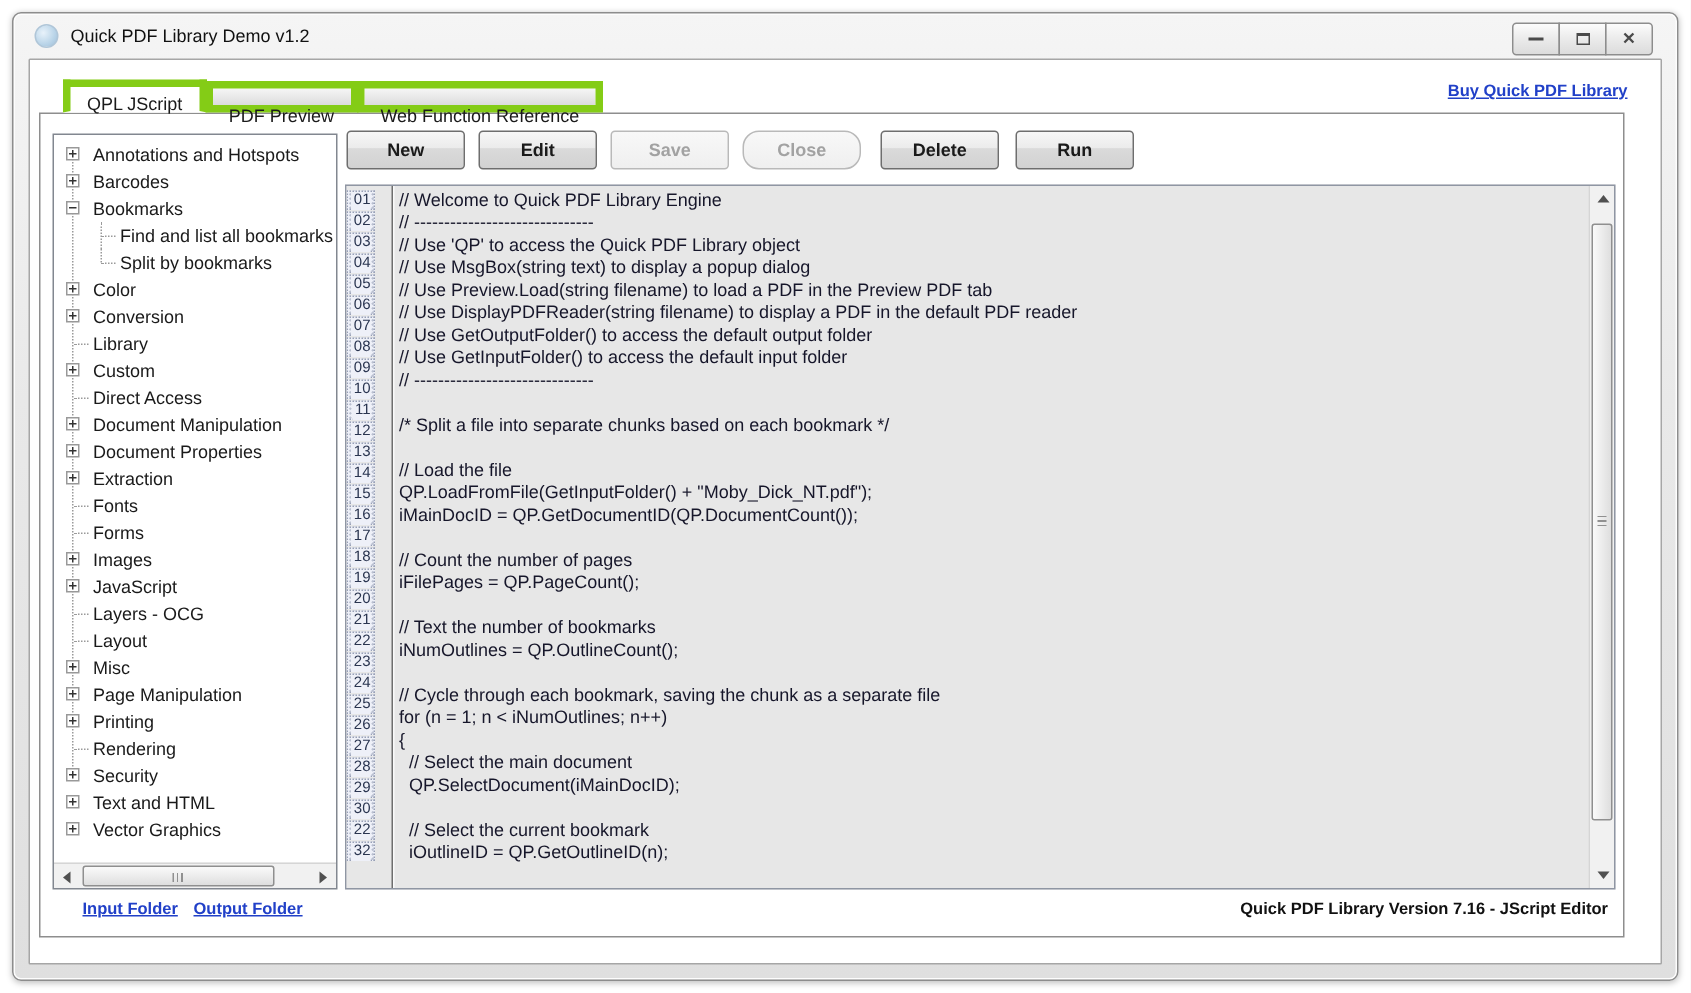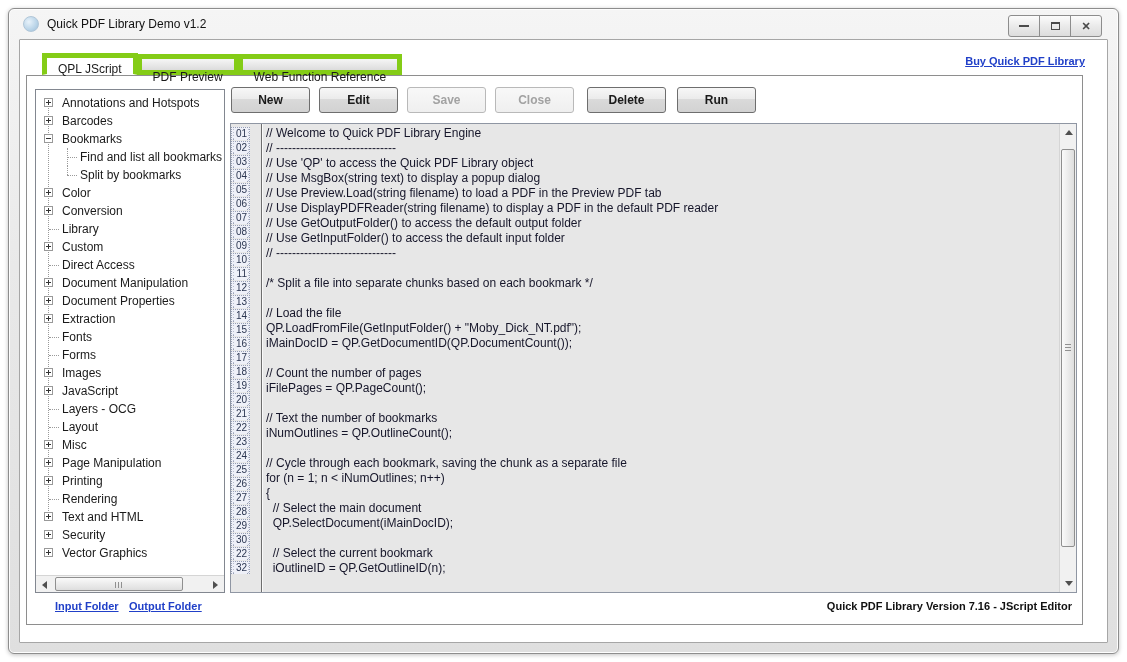--- a/index.html
+++ b/index.html
@@ -231,25 +231,25 @@
               <div class="tree-row">
                 <span class="expander plus"></span>
                 <span class="lbl">Printing</span>
               </div>
               <div class="tree-row">
                 <span class="leaf-stub"></span>
                 <span class="lbl">Rendering</span>
               </div>
               <div class="tree-row">
                 <span class="expander plus"></span>
+                <span class="lbl">Security</span>
+              </div>
+              <div class="tree-row">
+                <span class="expander plus"></span>
                 <span class="lbl">Text and HTML</span>
-              </div>
-              <div class="tree-row">
-                <span class="expander plus"></span>
-                <span class="lbl">Security</span>
               </div>
               <div class="tree-row">
                 <span class="expander plus"></span>
                 <span class="lbl">Vector Graphics</span>
               </div>
             </div>
           <div class="hscroll">
             <div class="sb-btn" style="left:0">
                 <span class="tri tri-left"></span>
               </div>
@@ -259,21 +259,21 @@
             <div class="sb-btn" style="right:0">
                 <span class="tri tri-right"></span>
               </div>
           </div>
         </div>
 
         <div id="toolbar">
             <div class="btn" style="left: 204px;">New</div>
             <div class="btn" style="left: 292px;">Edit</div>
             <div class="btn disabled" style="left: 380px;">Save</div>
-            <div class="btn disabled" style="left: 468px;">Close</div>
+            <div class="btn disabled" style="left: 468px; border-radius: 11px;">Close</div>
             <div class="btn" style="left: 560px;">Delete</div>
             <div class="btn" style="left: 650px;">Run</div>
           </div>
 
         <div class="editor">
           <div class="gutter" id="gutter">
               <div class="gcell">
                 <span>01</span>
               </div>
               <div class="gcell">

